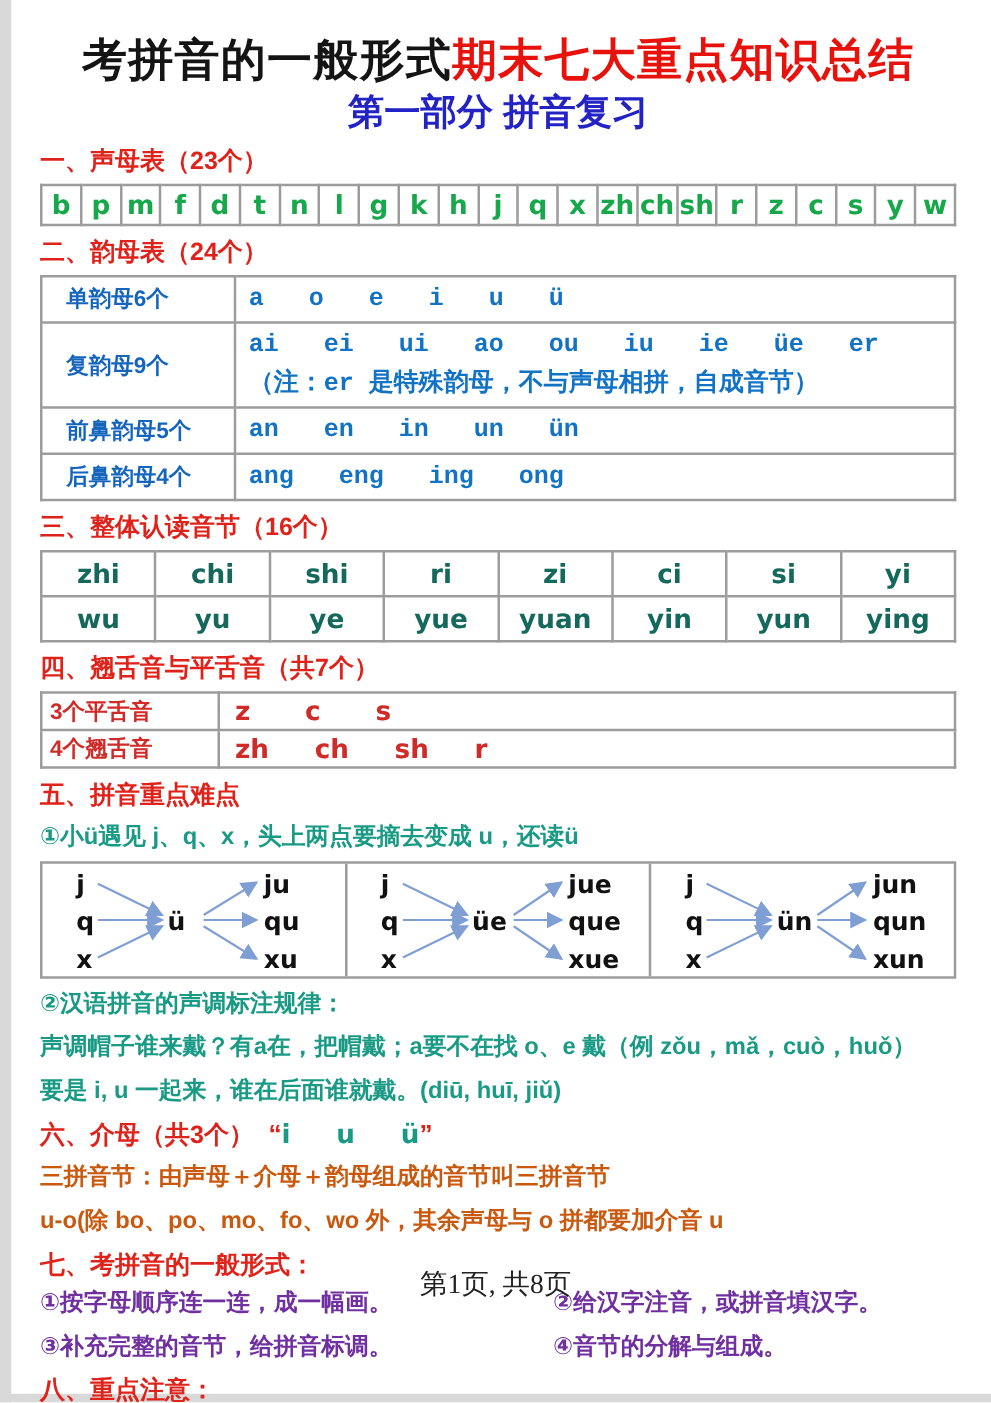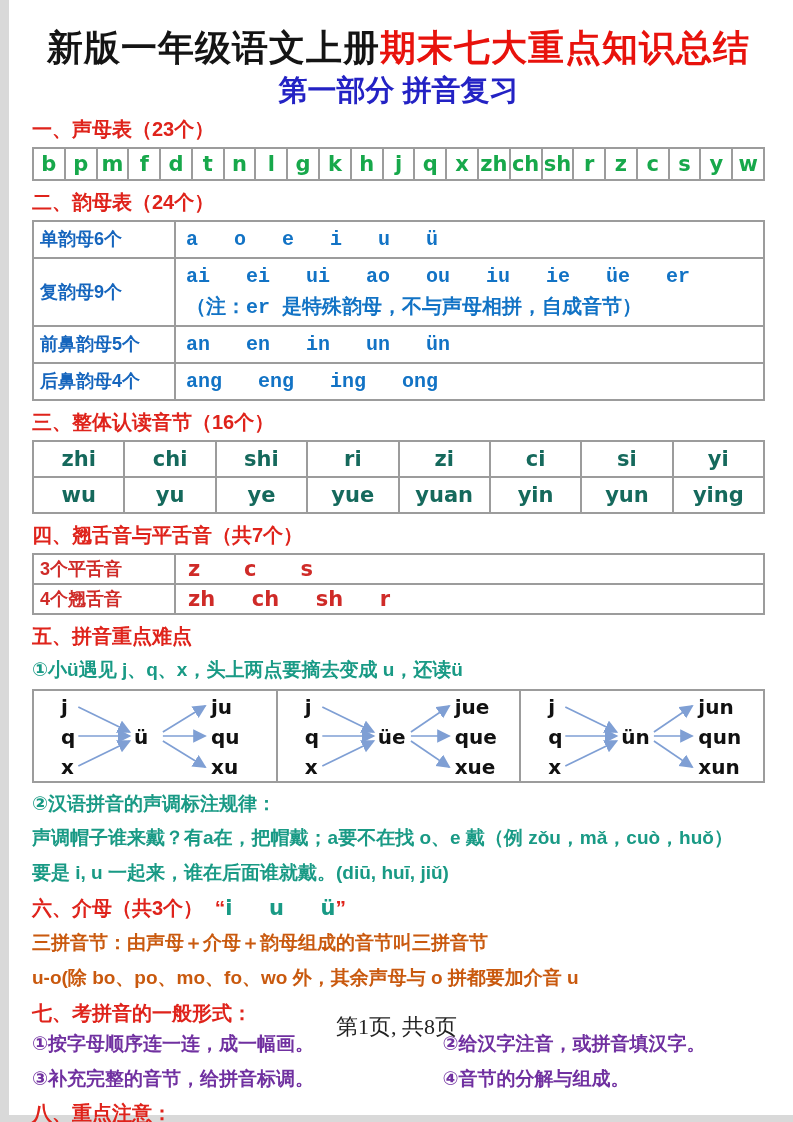--- a/index.html
+++ b/index.html
@@ -21,21 +21,21 @@
 
   table{border-collapse:collapse;width:100%;table-layout:fixed;}
   td{border:2px solid #9c9c9c;padding:2px 4px;white-space:pre-wrap;}
 
   .initials-table td{
     text-align:center;color:#17a84b;font-weight:bold;font-size:21px;
     height:28px;padding:1px 0;font-family:"DejaVu Sans",sans-serif;
   }
 
   .vowel-table td{font-size:20px;}
-  .vowel-table .lbl{width:130px;color:#1565bd;font-weight:bold;font-size:18px;padding-left:6px;}
+  .vowel-table .lbl{width:130px;color:#1565bd;font-weight:bold;font-size:18px;padding-left:19px;}
   .vowel-table .val{color:#1273c5;font-weight:bold;font-family:Liberation Mono, monospace;padding-left:10px;line-height:1.55;}
   .vowel-table tr{height:34px;}
 
   .syll-table td{
     text-align:center;color:#15695c;font-weight:bold;font-size:21px;height:30px;
     font-family:"DejaVu Sans",sans-serif;
   }
 
   .tongue-table .lbl{width:130px;color:#cf2b28;font-weight:bold;font-size:18px;padding-left:6px;}
   .tongue-table .val{color:#cf2b28;font-weight:bold;font-size:21px;padding-left:12px;font-family:"DejaVu Sans",sans-serif;}
@@ -65,21 +65,21 @@
 </style>
 </head>
 <body>
 
 <div class="scan-edge-left"></div>
 <div class="scan-edge-bottom"></div>
 
 <div class="page">
 
   <div class="title-line">
-    <span class="title-black">新版一年级语文上册</span><span class="title-red">期末七大重点知识总结</span>
+    <span class="title-black">考拼音的一般形式</span><span class="title-red">期末七大重点知识总结</span>
   </div>
   <div class="subtitle">第一部分 拼音复习</div>
 
   <div class="sec-heading">一、声母表（23个）</div>
   <table class="initials-table">
     <tbody>
         <tr>
       <td>b</td>
       <td>p</td>
       <td>m</td>

